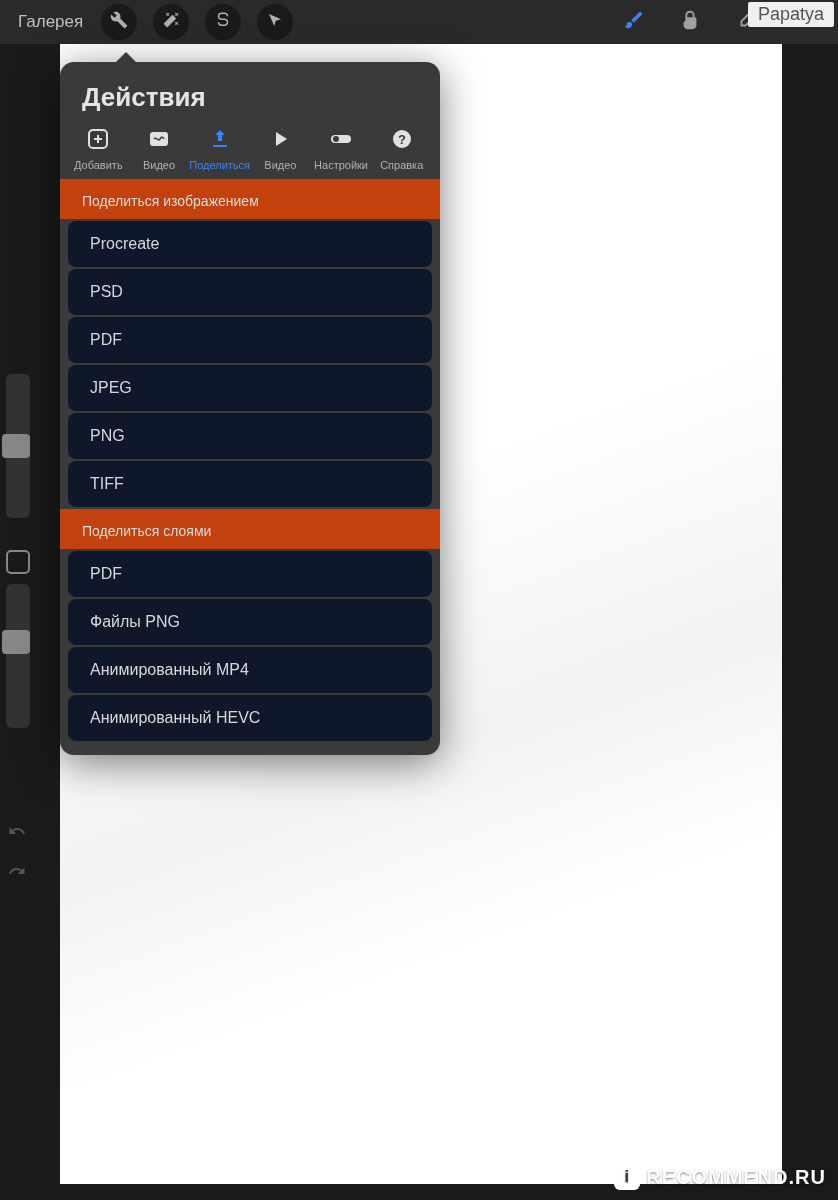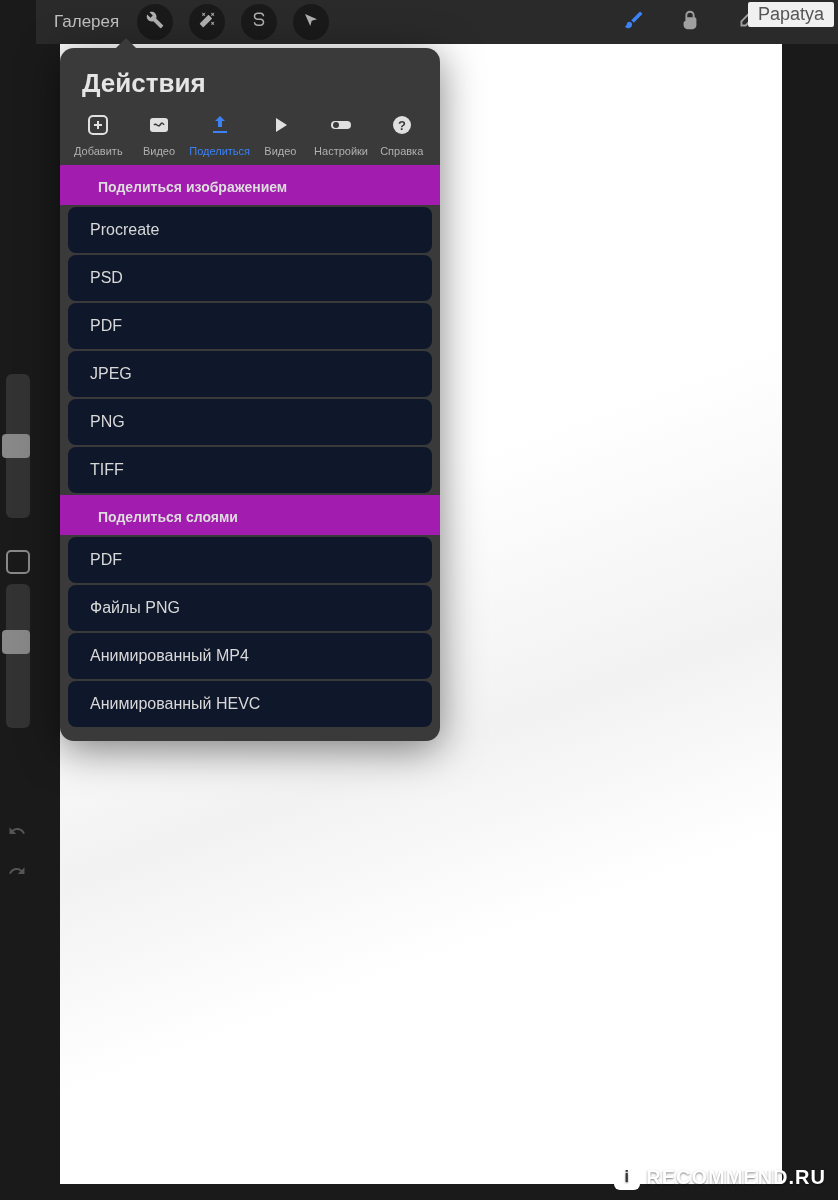--- a/index.html
+++ b/index.html
@@ -15,21 +15,20 @@
 
 .topbar {
   position: absolute;
   top: 0; left: 0; right: 0;
   height: 44px;
   background: #2a2a2a;
   display: flex;
   align-items: center;
   padding: 0 8px;
   z-index: 10;
-  margin-left: 36px;
 }
 .gallery-btn {
   color: #c0c0c0;
   font-size: 17px;
   padding: 0 10px;
   cursor: pointer;
 }
 .tool-circle {
   width: 36px; height: 36px;
   border-radius: 50%;
@@ -137,21 +136,21 @@
   left: 8px;
   width: 20px; height: 20px;
 }
 .undo-redo.undo { top: 778px; }
 .undo-redo.redo { top: 818px; }
 .undo-redo svg { fill: #555; width: 18px; height: 18px; }
 
 
 .popover {
   position: absolute;
-  top: 48px;
+  top: 62px;
   left: 60px;
   width: 380px;
   background: #3a3a3a;
   border-radius: 14px;
   box-shadow: 0 8px 40px rgba(0,0,0,0.5);
   z-index: 100;
   padding-bottom: 12px;
 }
 .popover::before {
   content: "";
@@ -190,23 +189,23 @@
 .ptab.active .ptab-icon svg { fill: #3b82f6; }
 .ptab-label {
   color: #b0b0b0;
   font-size: 11px;
 }
 .ptab.active .ptab-label { color: #3b82f6; }
 
 .section-header {
   color: #ddd;
   font-size: 14px;
-  font-weight: 700;
-  padding: 14px 38px 10px;
-  background: #a21caf;
+  font-weight: 400;
+  padding: 14px 22px 10px;
+  background: #c2410c;
 }
 .option-row {
   background: #0f172a;
   color: #d8d8d8;
   font-size: 16px;
   padding: 14px 22px;
   margin: 2px 8px;
   border-radius: 8px;
   cursor: pointer;
 }

